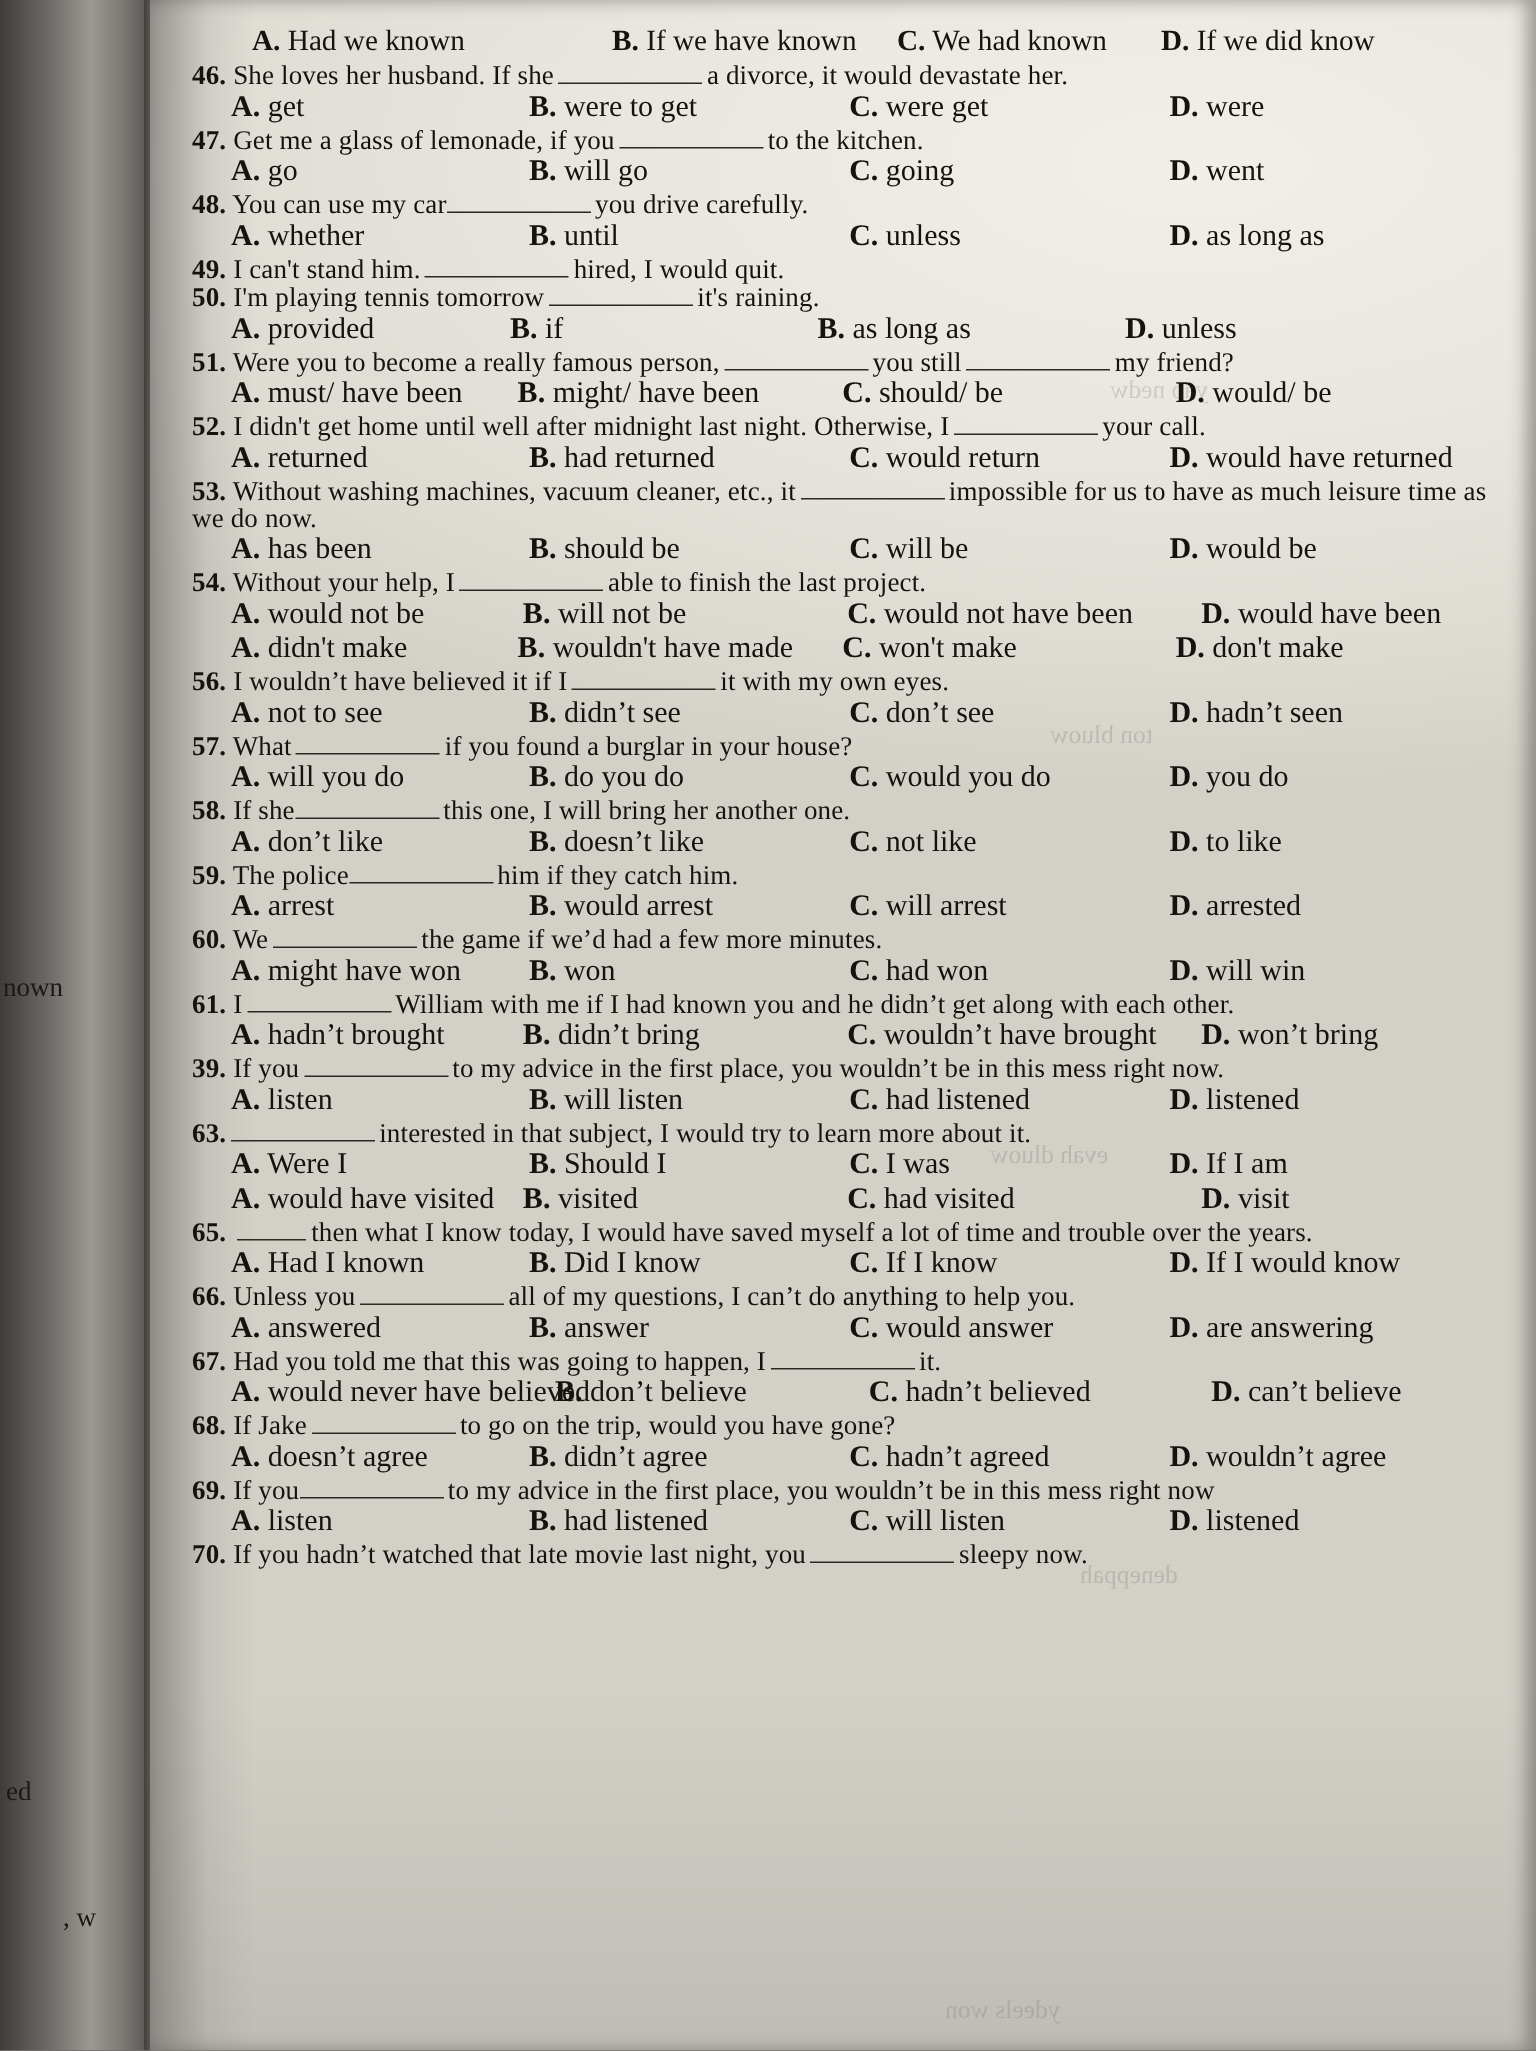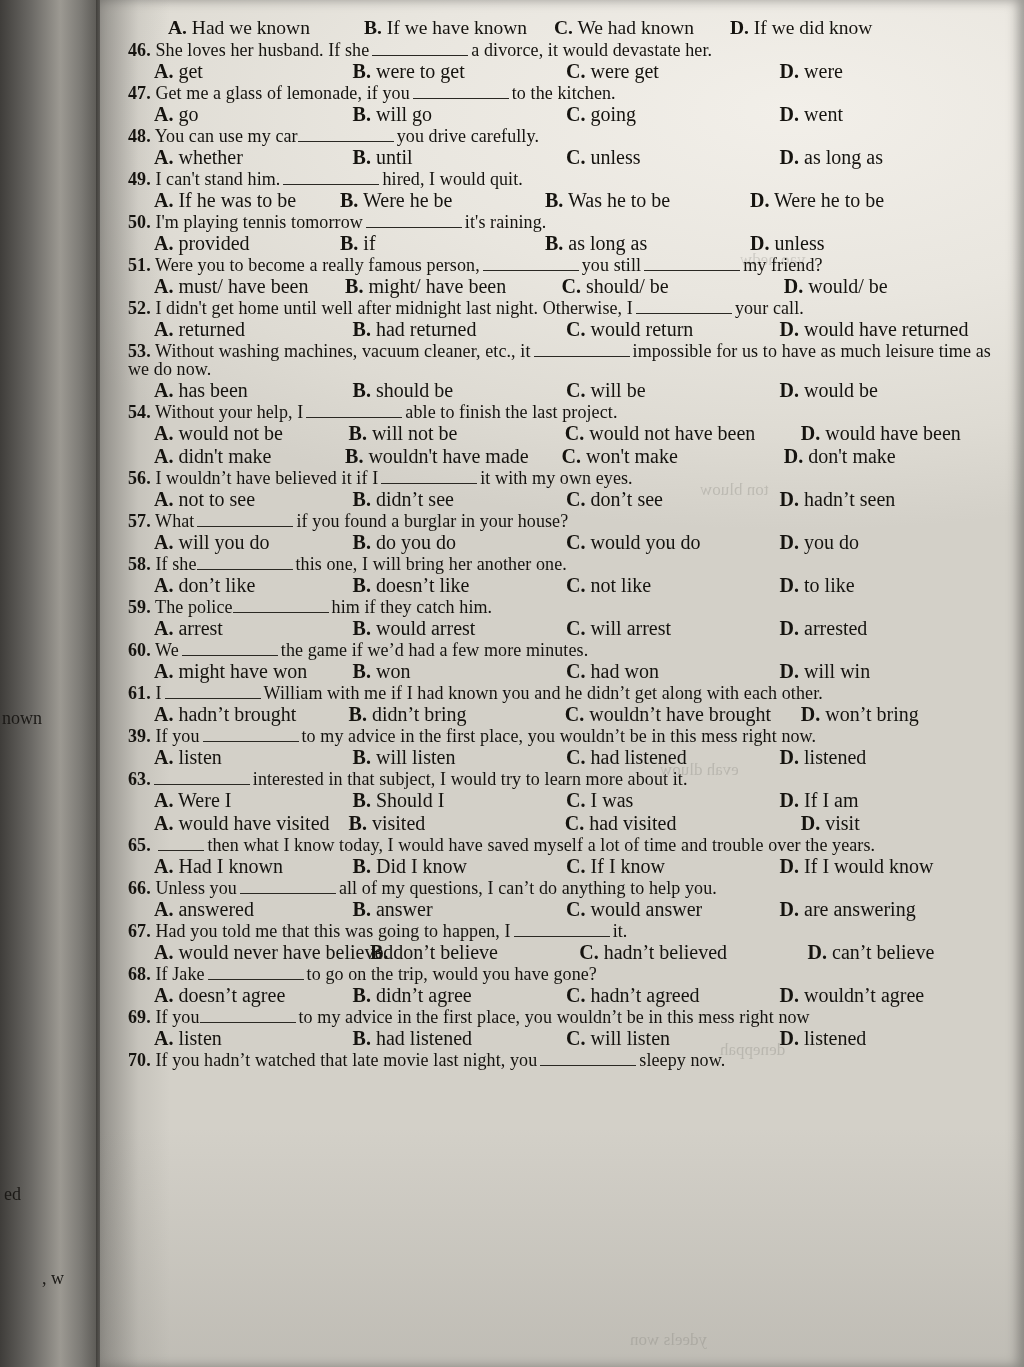--- a/index.html
+++ b/index.html
@@ -107,21 +107,21 @@
   .opts.wide3 .opt:nth-child(2) { width: 240px; }
   .opts.wide3 .opt:nth-child(3) { width: 262px; }
 
   .topline {
     padding-left: 40px;
     display: flex;
     margin-bottom: 3px;
     align-items: center;
   }
   .topline .opt:nth-child(1) { width: 196px; }
-  .topline .opt:nth-child(2) { width: 190px; }
+  .topline .opt:nth-child(2) { width: 190px; margin-left: 44px; }
   .topline .opt:nth-child(3) { width: 176px; }
 
   
   .ghost {
     position: absolute;
     color: rgba(60,58,52,0.17);
     font-size: 17px;
     font-family: "Liberation Serif", serif;
     transform: scaleX(-1);
     pointer-events: none;
@@ -183,26 +183,20 @@
 
       <p class="qline"><span class="qnum">48.</span> <span class="stem">You can use my car</span><span class="blank lg attached"></span><span class="stem">you drive carefully.</span></p>
       <div class="opts">
         <span class="opt"><b>A.</b> <span>whether</span></span>
         <span class="opt"><b>B.</b> <span>until</span></span>
         <span class="opt"><b>C.</b> <span>unless</span></span>
         <span class="opt"><b>D.</b> <span>as long as</span></span>
       </div>
 
       <p class="qline"><span class="qnum">49.</span> <span class="stem">I can't stand him.</span><span class="blank lg"></span><span class="stem">hired, I would quit.</span></p>
-      <div class="opts w1">
-        <span class="opt"><b>A.</b> <span>If he was to be</span></span>
-        <span class="opt"><b>B.</b> <span>Were he be</span></span>
-        <span class="opt"><b>B.</b> <span>Was he to be</span></span>
-        <span class="opt"><b>D.</b> <span>Were he to be</span></span>
-      </div>
 
       <p class="qline"><span class="qnum">50.</span> <span class="stem">I'm playing tennis tomorrow</span><span class="blank lg"></span><span class="stem">it's raining.</span></p>
       <div class="opts w1">
         <span class="opt"><b>A.</b> <span>provided</span></span>
         <span class="opt"><b>B.</b> <span>if</span></span>
         <span class="opt"><b>B.</b> <span>as long as</span></span>
         <span class="opt"><b>D.</b> <span>unless</span></span>
       </div>
 
       <p class="qline"><span class="qnum">51.</span> <span class="stem">Were you to become a really famous person,</span><span class="blank lg"></span><span class="stem">you still</span><span class="blank lg"></span><span class="stem">my friend?</span></p>
@@ -359,16 +353,16 @@
 
     </div>
 
     <div class="ghost" style="left:640px; top:250px;">yao nedw</div>
     <div class="ghost" style="left:600px; top:480px;">ton bluow</div>
     <div class="ghost" style="left:560px; top:760px;">evah dluow</div>
     <div class="ghost" style="left:620px; top:1040px;">deneppah</div>
     <div class="ghost" style="left:530px; top:1330px;">ydeels won</div>
   </div>
 
-  <div class="margin-frag" style="left:2px; top:708px;">nown</div>
+  <div class="margin-frag" style="left:2px; top:648px;">nown</div>
   <div class="margin-frag" style="left:4px; top:1184px;">ed</div>
   <div class="margin-frag" style="left:42px; top:1268px;">, w</div>
 </div>
 
 </body></html>

